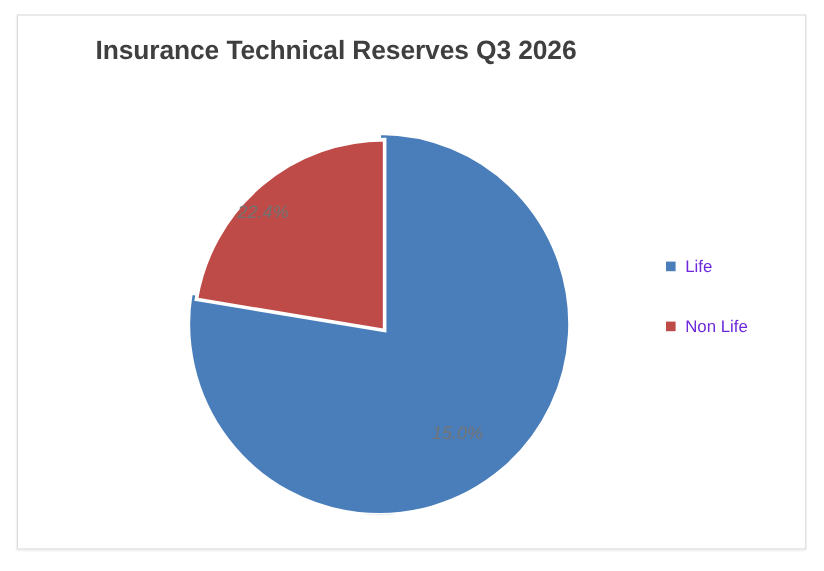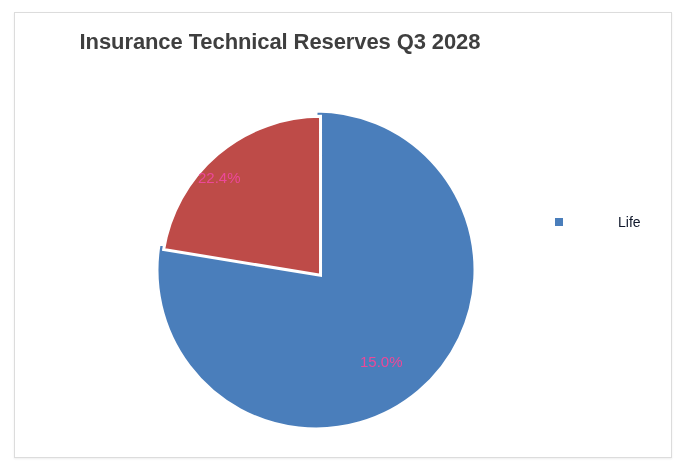--- a/index.html
+++ b/index.html
@@ -49,22 +49,23 @@
 
   #pie-svg {
     position: absolute;
     left: 120px;
     top: 76px;
   }
 
   .slice-label {
     position: absolute;
     font-size: 15px;
-    color: #ec4899;
+    color: #737373;
     white-space: nowrap;
+    font-style: italic;
   }
   #label-nonlife { left: 183px; top: 156px; }
   #label-life    { left: 345px; top: 340px; }
 
   #legend {
     position: absolute;
     left: 540px;
     top: 200px;
     width: 110px;
   }
@@ -75,46 +76,49 @@
     margin-bottom: 32px;
   }
   .legend-swatch {
     width: 8px;
     height: 8px;
     margin-right: 8px;
     flex: 0 0 auto;
   }
   .legend-label {
     font-size: 14px;
-    color: #0f172a;
+    color: #6d28d9;
     white-space: nowrap;
-    margin-left: 47px;
   }
 </style>
 </head>
 <body>
 
 <div id="chart-frame">
 
-  <div id="chart-title">Insurance Technical Reserves Q3 2028</div>
+  <div id="chart-title">Insurance Technical Reserves Q3 2026</div>
 
   <div id="plot-area">
 
     <svg id="pie-svg" width="340" height="340" viewBox="0 0 340 340">
 
       <path fill="#4a7ebb" stroke="#ffffff" stroke-width="3" d="M 181 181 L 181 22 A 159 159 0 1 1 24.116934870948967 155.1406907340136 Z"></path>
 
       <path fill="#be4b48" stroke="#ffffff" stroke-width="3" d="M 185.5293917309861 186.33709757708013 L 28.646326601935073 160.47778831109372 A 159 159 0 0 1 185.52939173098594 27.33709757708013 Z"></path>
     </svg>
 
     <div class="slice-label" id="label-nonlife">22.4%</div>
 
     <div class="slice-label" id="label-life">15.0%</div>
   </div>
 
   <div id="legend">
     <div class="legend-item">
       <span class="legend-swatch" style="background:#4a7ebb"></span>
       <span class="legend-label">Life</span>
     </div>
+    <div class="legend-item">
+      <span class="legend-swatch" style="background:#be4b48"></span>
+      <span class="legend-label">Non Life</span>
+    </div>
   </div>
 
 </div>
 
 </body></html>

